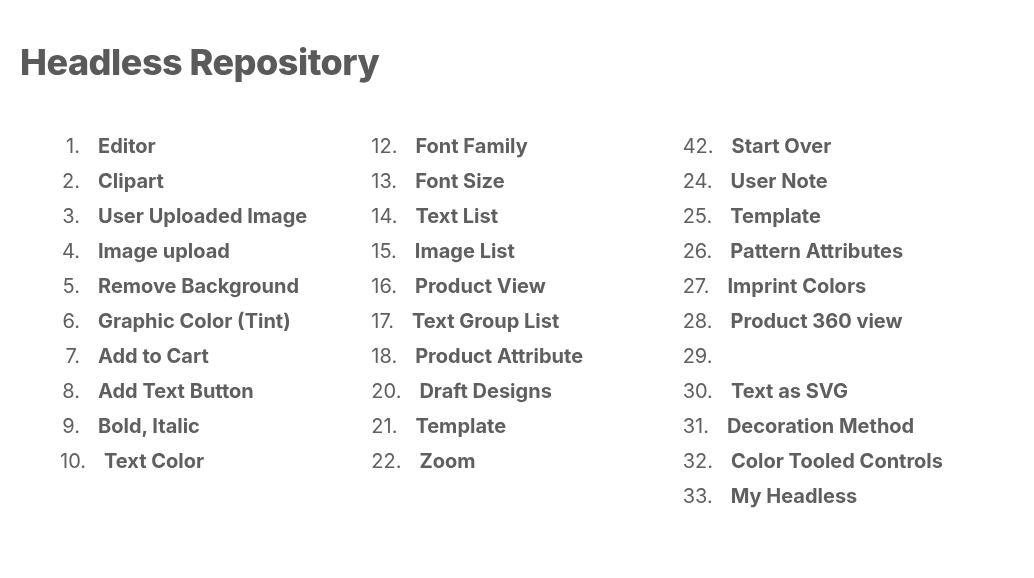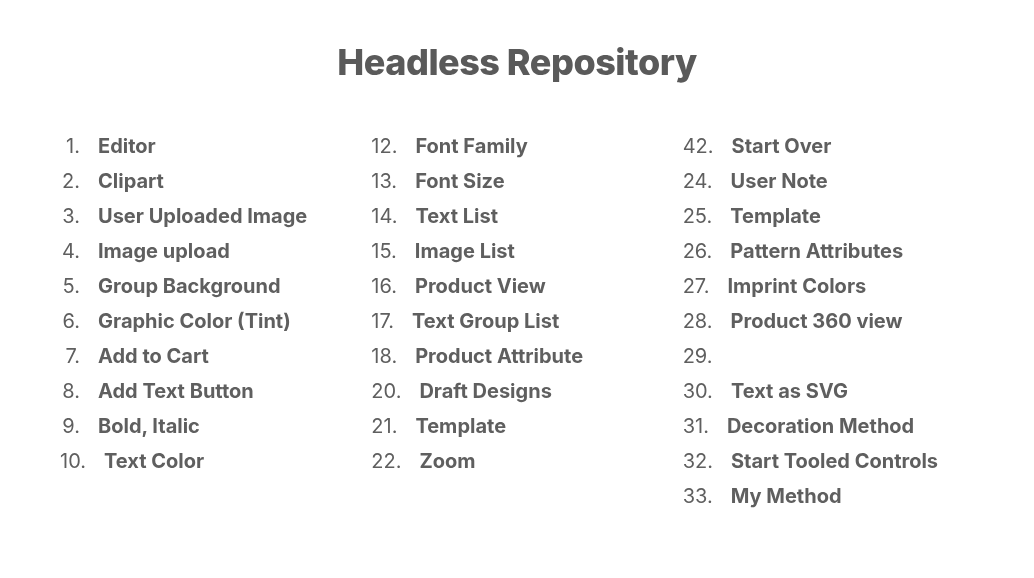--- a/index.html
+++ b/index.html
@@ -9,21 +9,21 @@
     }
     body {
       width: 1034px;
       height: 578px;
       background: #ffffff;
       font-family: 'Inter', 'Segoe UI', 'Helvetica Neue', Arial, sans-serif;
       color: #5f5f5f;
       padding: 40px 20px 20px 20px;
     }
     .title {
-      text-align: center;
+      text-align: left;
       font-size: 36px;
       font-weight: 800;
       color: #5a5a5a;
       margin-bottom: 50px;
       letter-spacing: -0.5px;
     }
     .columns {
       display: flex;
       justify-content: space-between;
       padding: 0 30px;
@@ -67,21 +67,21 @@
     <div class="item">
         <span class="num">3.</span>
         <span class="label">User Uploaded Image</span>
       </div>
     <div class="item">
         <span class="num">4.</span>
         <span class="label">Image upload</span>
       </div>
     <div class="item">
         <span class="num">5.</span>
-        <span class="label">Group Background</span>
+        <span class="label">Remove Background</span>
       </div>
     <div class="item">
         <span class="num">6.</span>
         <span class="label">Graphic Color (Tint)</span>
       </div>
     <div class="item">
         <span class="num">7.</span>
         <span class="label">Add to Cart</span>
       </div>
     <div class="item">
@@ -172,20 +172,20 @@
     <div class="item">
         <span class="num">30.</span>
         <span class="label">Text as SVG</span>
       </div>
     <div class="item">
         <span class="num">31.</span>
         <span class="label">Decoration Method</span>
       </div>
     <div class="item">
         <span class="num">32.</span>
-        <span class="label">Start Tooled Controls</span>
+        <span class="label">Color Tooled Controls</span>
       </div>
     <div class="item">
         <span class="num">33.</span>
-        <span class="label">My Method</span>
+        <span class="label">My Headless</span>
       </div>
   </div>
 </div>
 
 </body></html>

